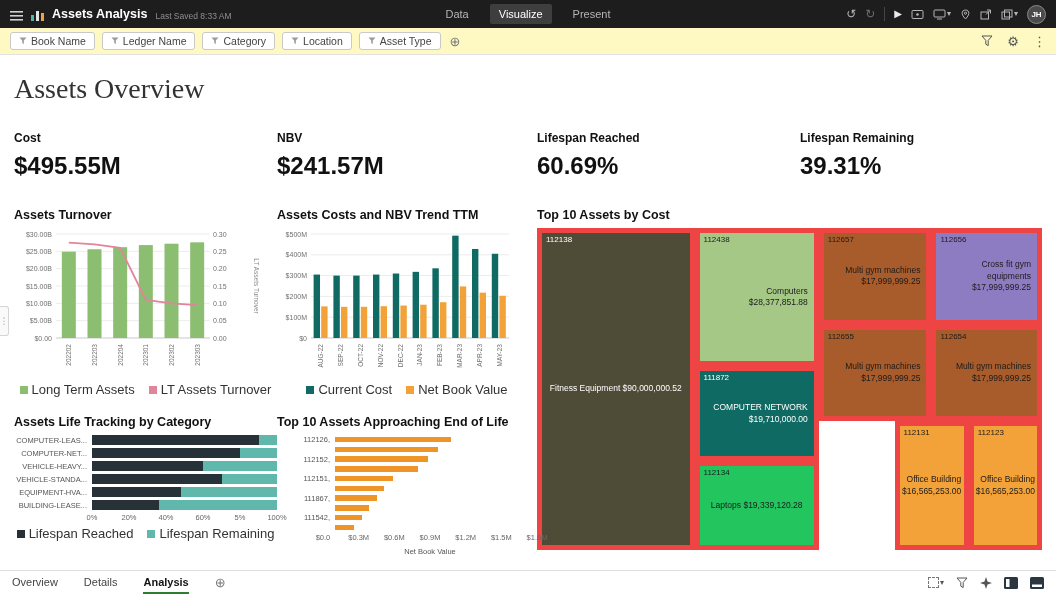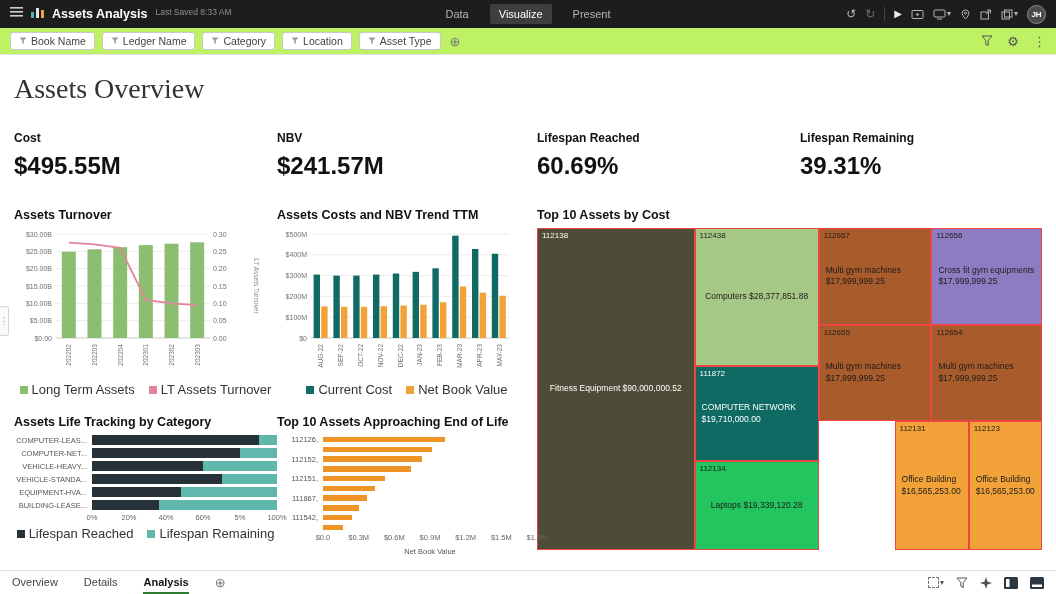--- a/index.html
+++ b/index.html
@@ -1,63 +1,63 @@
 <!DOCTYPE html>
 <html><head>
 <meta charset="utf-8">
 <style>
   *{margin:0;padding:0;box-sizing:border-box}
   html,body{width:1056px;height:594px;overflow:hidden}
   body{position:relative;font-family:"Liberation Sans",sans-serif;background:#fff;color:#222}
 
   
   .header{height:28px;background:#1d1d1d;display:flex;align-items:center;padding:0 10px;color:#ccc}
-  .h-left{display:flex;align-items:flex-start;gap:8px;flex:1;min-width:0}
+  .h-left{display:flex;align-items:flex-end;gap:8px;flex:1;min-width:0}
   .h-title{color:#fff;font-size:12.5px;font-weight:700;white-space:nowrap}
   .h-saved{color:#8f8f8f;font-size:8.5px;white-space:nowrap}
   .h-tabs{display:flex;align-items:center;gap:12px}
   .h-tab{font-size:11px;color:#b5b5b5;padding:4px 9px}
   .h-tab.active{background:#3e3e3e;color:#fff;border-radius:2px}
   .h-right{display:flex;align-items:center;justify-content:flex-end;gap:9px;flex:1}
   .icon-btn{display:inline-flex;align-items:center;justify-content:center;color:#b5b5b5;font-size:12px;line-height:1}
   .glyph.dim{color:#6e6e6e}
   .glyph.play{color:#ececec;font-size:10px}
   .h-divider{width:1px;height:14px;background:#454545}
   .caret{font-size:8px;color:#b5b5b5;margin-left:1px}
   .avatar{width:19px;height:19px;border-radius:50%;background:#4b4b4b;border:1px solid #8a8a8a;color:#fff;font-size:8px;font-weight:700;display:flex;align-items:center;justify-content:center}
 
   
-  .filterbar{height:27px;border-bottom:1px solid #e2e2e2;display:flex;align-items:center;padding:0 10px;gap:7px;background:#bef264}
+  .filterbar{height:27px;border-bottom:1px solid #e2e2e2;display:flex;align-items:center;padding:0 10px;gap:7px;background:#fef9c3}
   .chip{display:inline-flex;align-items:center;gap:4px;border:1px solid #c9c9c9;border-radius:3px;height:18px;padding:0 8px;font-size:10.5px;color:#444;background:#fff}
   .addchip{color:#777;font-size:13px;margin-left:2px}
   .fb-right{margin-left:auto;display:flex;align-items:center;gap:14px;color:#555;font-size:13px}
 
   
   .content{padding:10px 10px 0 14px}
   h1{font-family:"Liberation Serif","DejaVu Serif",serif;font-weight:400;font-size:28px;color:#333;margin:8px 0 26px}
   .kpis{display:grid;grid-template-columns:263px 260px 263px 1fr;margin-bottom:28px}
   .kpi-label{font-size:12px;font-weight:700;color:#111}
   .kpi-value{font-size:24px;font-weight:700;margin-top:7px;color:#111}
 
   .charts{display:grid;grid-template-columns:263px 260px 1fr}
   .span2{grid-column:3;grid-row:1 / span 2}
   .row2{margin-top:18px}
   .chart-title{font-size:12.5px;font-weight:700;margin-bottom:6px;color:#111}
   .legend{display:flex;justify-content:center;gap:14px;font-size:13px;color:#333;margin-top:2px}
   .lg-item{display:flex;align-items:center;gap:4px}
   .lg-sq{width:8px;height:8px;display:inline-block}
 
   .treemap{position:relative;width:505px;height:322px}
-  .tile{position:absolute;border:1px solid #ef4444;display:flex;align-items:center;justify-content:center;text-align:left;font-size:8.5px;line-height:1.35;padding:4px 6px;overflow:hidden}
+  .tile{position:absolute;border:5px solid #ef4444;display:flex;align-items:center;justify-content:center;text-align:right;font-size:8.5px;line-height:1.35;padding:4px 6px;overflow:hidden}
   .tile-id{position:absolute;top:2px;left:4px;font-size:8px}
 
   .hrow{display:flex;align-items:center;margin-bottom:3px}
   .hrow.sm{margin-bottom:2.5px}
   .hlabel{width:78px;padding-right:5px;font-size:7.5px;color:#555;text-align:right;white-space:nowrap;overflow:hidden;flex:none}
-  .hlabel2{width:46px;padding-right:5px;font-size:7.5px;color:#555;text-align:right;white-space:nowrap;flex:none}
+  .hlabel2{width:58px;padding-right:5px;font-size:7.5px;color:#555;text-align:right;white-space:nowrap;flex:none}
   .hbar{flex:1;height:10px;display:flex}
   .hbar2{flex:1;height:5.5px;display:flex}
   .haxis{position:relative;height:11px;font-size:7.5px;color:#666;margin-top:2px}
   .hxlabel{font-size:7.5px;color:#555;text-align:center;margin-top:3px}
 
   
   .footer{position:absolute;left:0;right:0;bottom:0;height:24px;border-top:1px solid #e0e0e0;display:flex;align-items:center;padding:0 12px;background:#fff}
   .f-tab{font-size:11px;color:#444;margin-right:26px;height:23px;display:flex;align-items:center;border-bottom:2px solid transparent}
   .f-tab.active{font-weight:700;color:#111;border-bottom-color:#2e7d32}
   .f-add{color:#777;font-size:13px}

